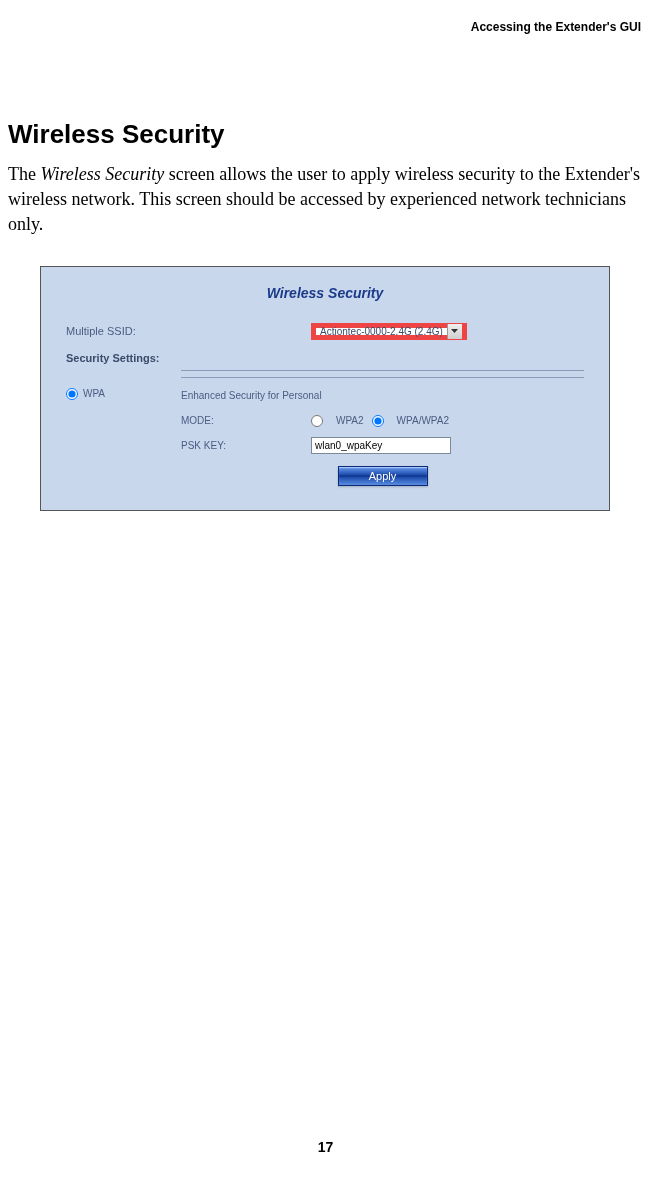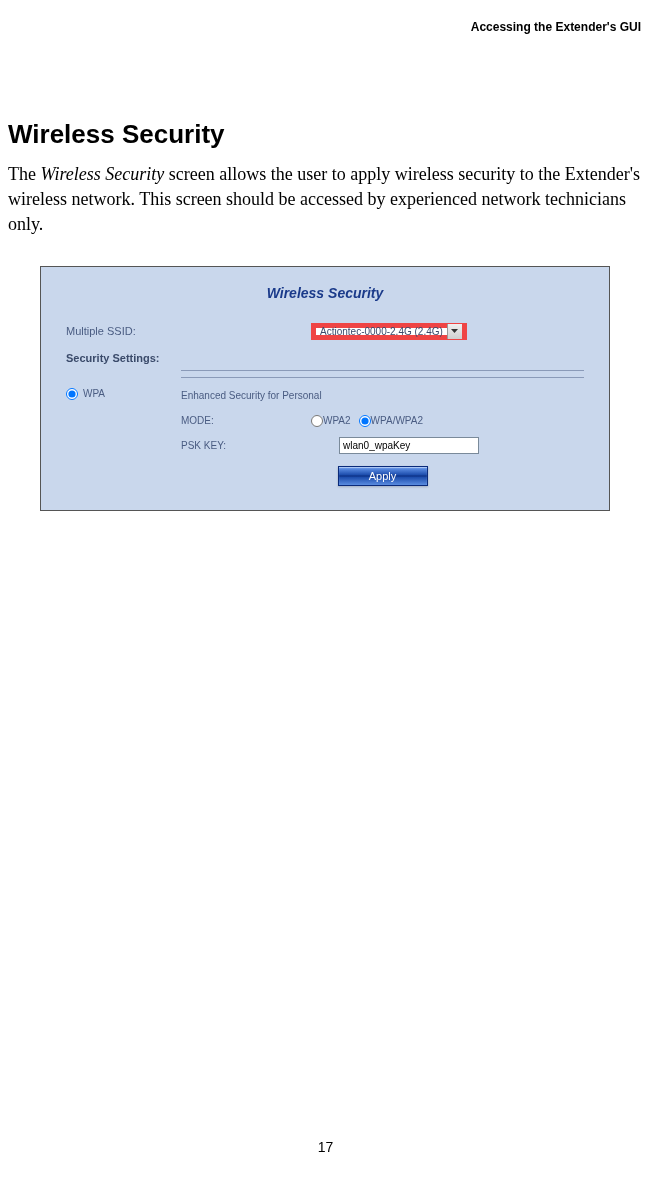--- a/index.html
+++ b/index.html
@@ -143,35 +143,34 @@
       align-items: center;
       margin-top: 10px;
       font-size: 10px;
     }
     .wpa-sub-label {
       width: 130px;
     }
     .mode-radio {
       display: inline-flex;
       align-items: center;
-      gap: 0;
+      gap: 13px;
       margin-right: 8px;
     }
     .mode-radio input[type="radio"]{
       width:12px;height:12px;margin:0;
     }
     .psk-input {
       font-family: Arial, sans-serif;
       font-size: 10px;
       border: 1px solid #7a8a9a;
       background: #fff;
       height: 17px;
       padding: 0 3px;
       width: 140px;
-      margin-left: 28px;
     }
     .apply-row {
       text-align: center;
       margin-top: 12px;
     }
     .apply-btn {
       display: inline-block;
       width: 90px;
       height: 20px;
       background: linear-gradient(#6a9cf0, #1a4aaa 45%, #0a2a7a 50%, #1a4aaa 55%, #5a8ce0);
@@ -183,21 +182,21 @@
       line-height: 18px;
       cursor: pointer;
       box-shadow: inset 0 1px 1px rgba(255,255,255,0.5), 0 1px 2px rgba(0,0,0,0.2);
     }
     .page-number {
       position: absolute;
       bottom: 25px;
       left: 0;
       right: 0;
       text-align: center;
-      font-weight: normal;
+      font-weight: bold;
       font-size: 14px;
       font-family: Arial, Helvetica, sans-serif;
     }
   </style>
 </head>
 <body>
 
 <div class="top-header">Accessing the Extender's GUI</div>
 
 <h2 class="section-heading">Wireless Security</h2>

